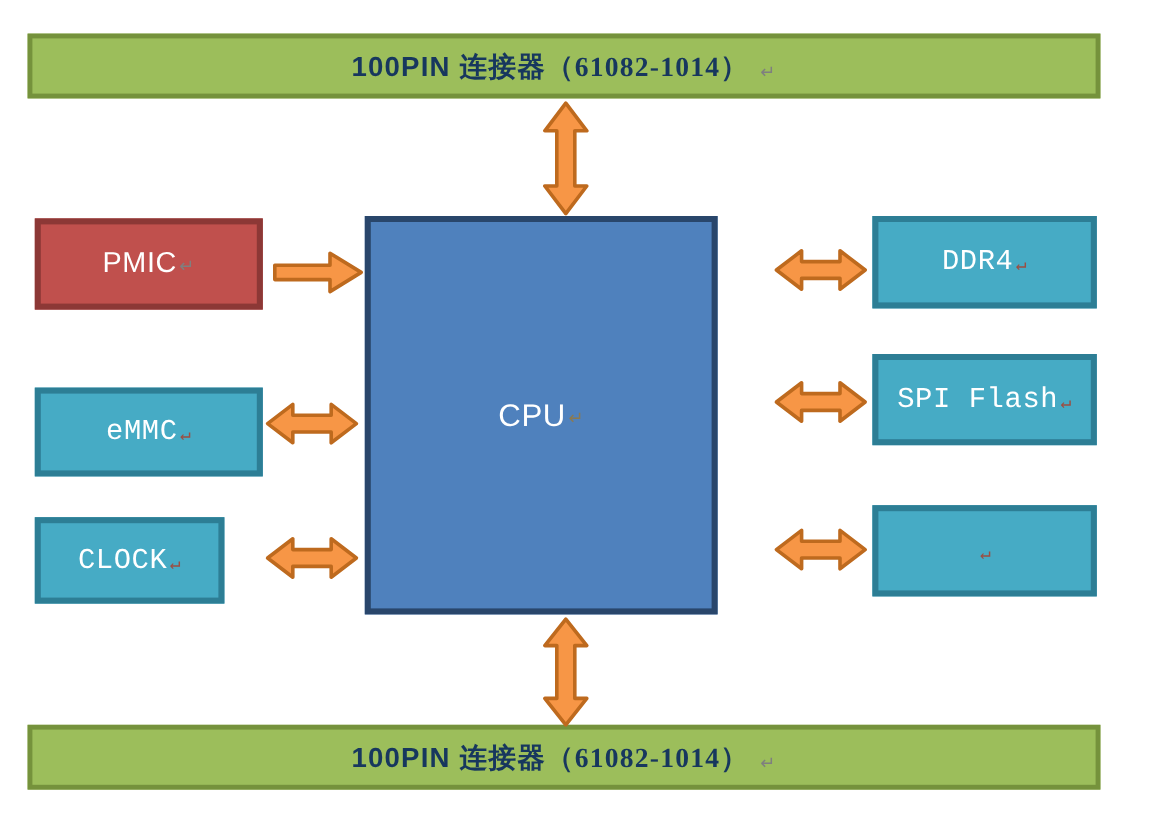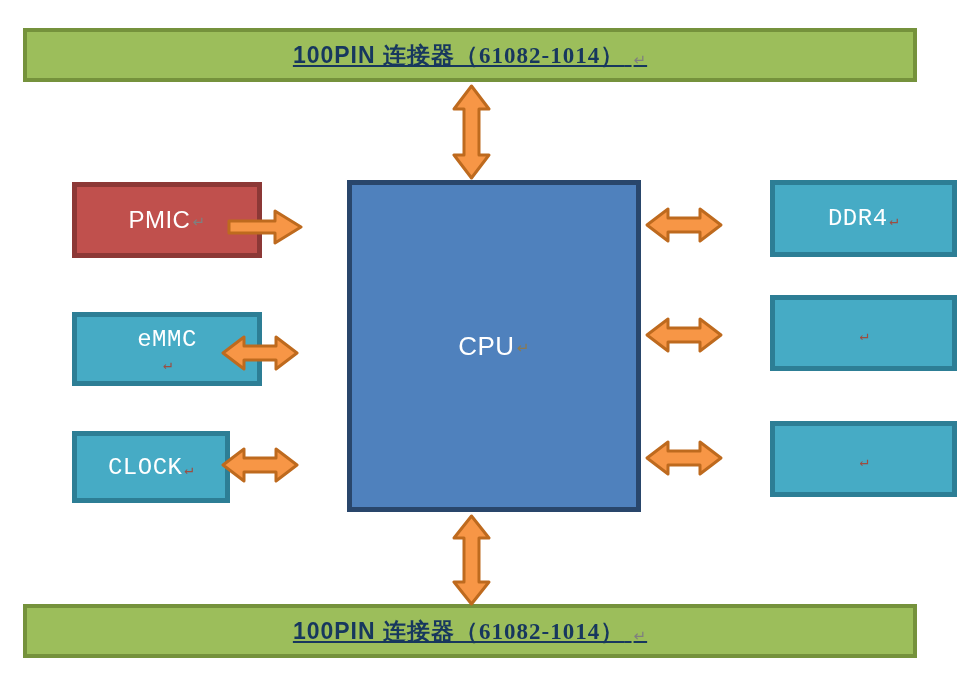--- a/index.html
+++ b/index.html
@@ -24,52 +24,50 @@
     box-sizing: content-box;
   }
   .bar.top { top: 28px; }
   .bar.bottom { top: 604px; }
   .bar-text {
     color: #17375E;
     font-weight: bold;
     font-size: 23px;
     letter-spacing: 1px;
     white-space: nowrap;
-    text-decoration: underline;
   }
   .bar-text .serif { font-family: "Liberation Serif", "DejaVu Serif", serif; }
   .box {
     position: absolute;
     display: flex;
     align-items: center;
     justify-content: center;
     box-sizing: border-box;
     color: #ffffff;
     font-size: 24px;
     letter-spacing: 0.5px;
     white-space: nowrap;
-    margin-left: 43px;
   }
   .box.cpu {
     left: 304px; top: 180px; width: 294px; height: 332px;
     background: #4F81BD;
     border: 5px solid #29466B;
     font-size: 26px;
   }
   .box.red {
     background: #C0504D;
     border: 5px solid #8C3836;
   }
   .box.teal {
     background: #46ABC5;
     border: 5px solid #2D7E95;
     font-family: Liberation Mono, monospace;
   }
   .box.pmic     { left: 29px;  top: 182px; width: 190px; height: 76px; }
-  .box.emmc     { left: 29px;  top: 312px; width: 190px; height: 74px; flex-direction: column; }
+  .box.emmc     { left: 29px;  top: 323px; width: 190px; height: 74px; }
   .box.clock    { left: 29px;  top: 431px; width: 158px; height: 72px; }
   .box.ddr4     { left: 727px; top: 180px; width: 187px; height: 77px; }
   .box.spiflash { left: 727px; top: 295px; width: 187px; height: 76px; }
   .box.ethernet { left: 727px; top: 421px; width: 187px; height: 76px; }
   .ret {
     font-size: 15px;
     font-weight: normal;
     margin-left: 2px;
     position: relative;
     top: 2px;
@@ -115,20 +113,21 @@
   <div class="box teal clock">
     <span>CLOCK</span>
       <span class="ret brown">↵</span>
   </div>
 
   <div class="box teal ddr4">
     <span>DDR4</span>
       <span class="ret brown">↵</span>
   </div>
   <div class="box teal spiflash">
+    <span>SPI Flash</span>
       <span class="ret brown">↵</span>
   </div>
   <div class="box teal ethernet">
       <span class="ret brown">↵</span>
   </div>
 
   <div class="arrow" style="left:448px; top:84px;">
     <svg width="47" height="96" viewBox="0 0 47 96">
       <polygon points="23.5,2 41,25 31,25 31,71 41,71 23.5,94 6,71 16,71 16,25 6,25" fill="#F79646" stroke="#BE6A1E" stroke-width="3" stroke-linejoin="round"></polygon>
     </svg>

